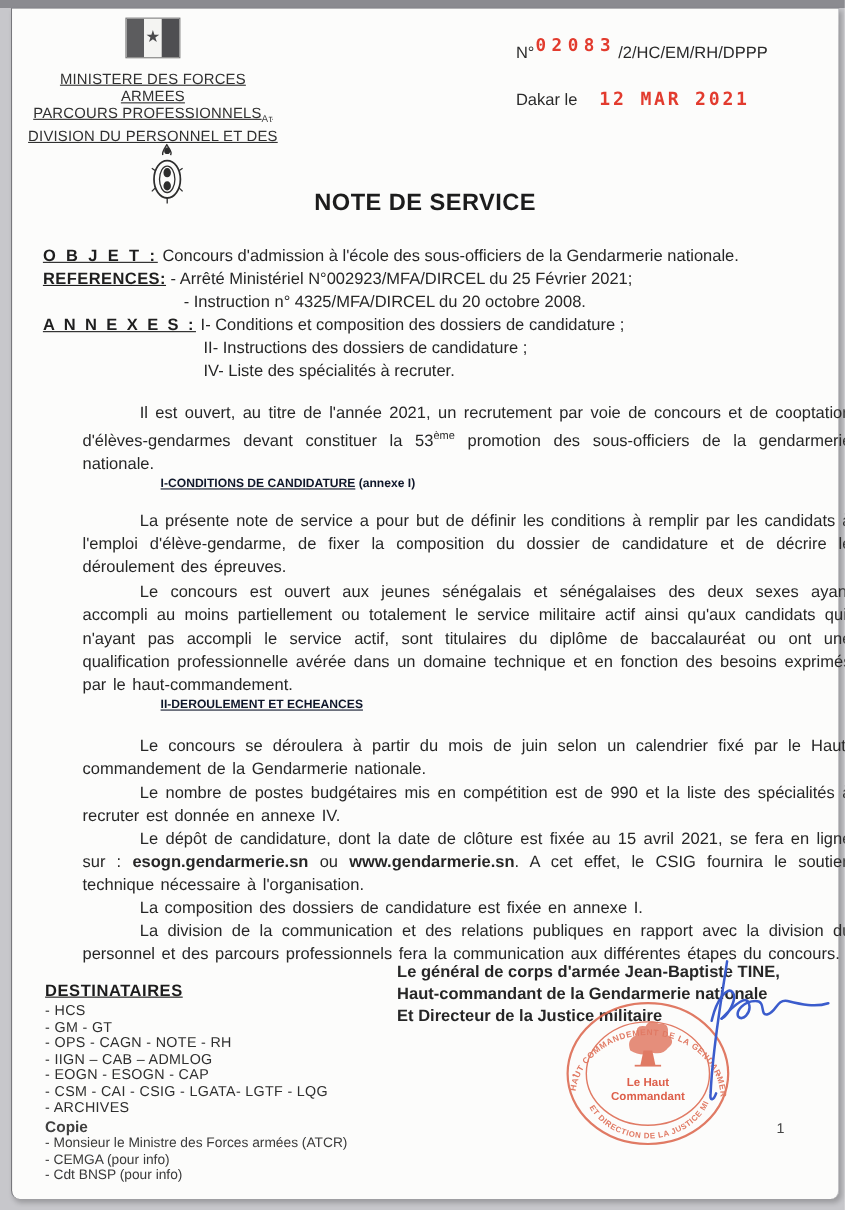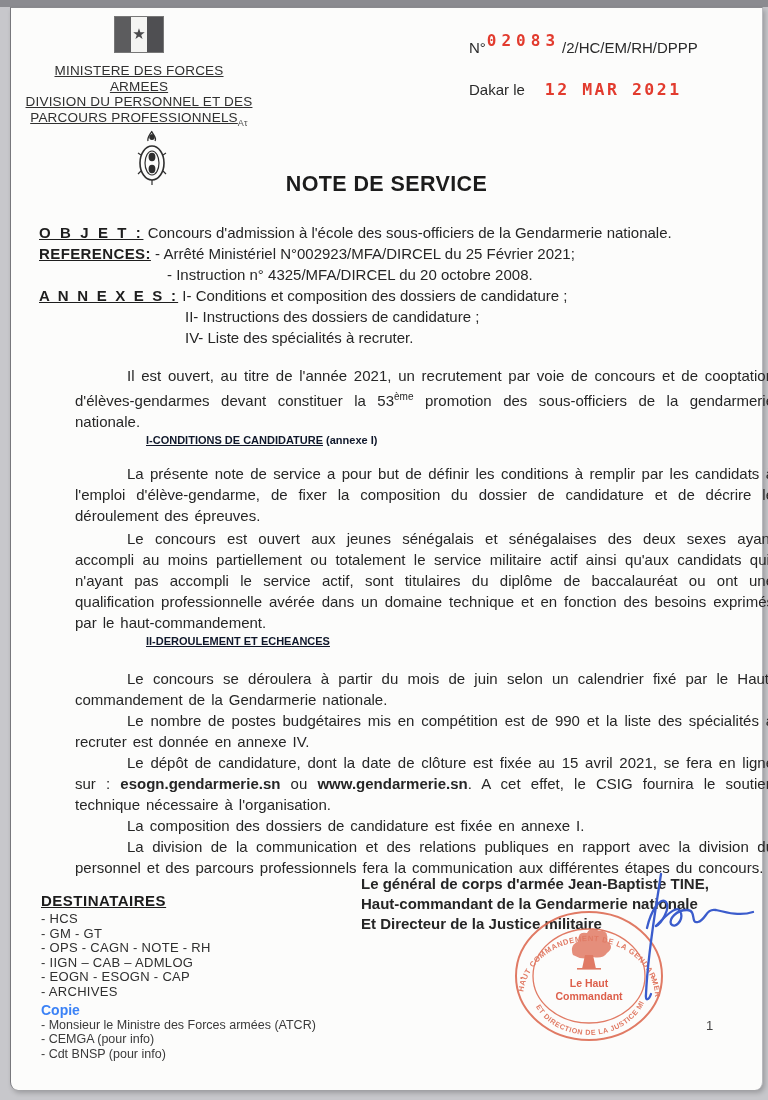--- a/index.html
+++ b/index.html
@@ -48,39 +48,39 @@
   .section-h{position:absolute;left:135px;font-size:11px;font-weight:bold;color:#0f172a;}
   .section-h .u{text-decoration:underline;}
   .bold{font-weight:bold;}
   sup.sm{font-size:10px;}
   
   .sigblock{position:absolute;left:350px;top:866px;width:392px;text-align:left;font-size:15px;line-height:20px;color:#262626;font-weight:bold;}
   
   .dest{position:absolute;left:30px;top:884px;width:330px;color:#2f2f2f;}
   .dest-h{font-size:15px;font-weight:bold;text-decoration:underline;letter-spacing:.5px;color:#1c1c1c;}
   .dest-items{margin-top:3px;font-size:13px;line-height:14.6px;letter-spacing:.3px;}
-  .copie-h{margin-top:2px;font-size:14px;font-weight:bold;color:#3b82f6;}
+  .copie-h{margin-top:2px;font-size:14px;font-weight:bold;color:#404040;}
   .copie-items{font-size:12.5px;line-height:14.5px;color:#3a3a3a;}
   
   .stamp-svg{position:absolute;left:496px;top:895px;opacity:.88;}
   .sig-svg{position:absolute;left:584px;top:858px;}
   .page-num{position:absolute;left:695px;top:1010px;font-size:13px;color:#444;}
 </style>
 </head>
 <body>
 
 <div class="page">
 
   <div class="letterhead">
     <div class="flag">
       <div class="band b1"></div><div class="band b2">★</div><div class="band b3"></div>
     </div>
     <div class="org-line">MINISTERE DES FORCES ARMEES</div>
+    <div class="org-line"><span>PARCOURS PROFESSIONNELS</span><span class="org-suffix">Aτ</span></div>
     <div class="org-line">DIVISION DU PERSONNEL ET DES</div>
-    <div class="org-line"><span>PARCOURS PROFESSIONNELS</span><span class="org-suffix">Aτ</span></div>
   </div>
 
   <svg class="grenade" width="36" height="62" viewBox="0 0 36 62">
     <g stroke="#2e2e2e" fill="none" stroke-width="1.6">
       <path d="M18,2 C15,7 13,9 14,12 M18,3 C20,7 23,9 21,12" stroke-width="1.3"></path>
       <path d="M16,8 C17,5 19,5 20,8 C20,11 16,11 16,8 Z" fill="#2e2e2e"></path>
       <ellipse cx="18" cy="34" rx="12" ry="17"></ellipse>
       <ellipse cx="18" cy="34" rx="7" ry="12" stroke-width="1.2"></ellipse>
       <ellipse cx="18" cy="28" rx="2.6" ry="3.4" fill="#2e2e2e"></ellipse>
       <ellipse cx="18" cy="40" rx="2.6" ry="3.4" fill="#2e2e2e"></ellipse>
@@ -147,20 +147,21 @@
   </div>
 
   <div class="dest">
     <div class="dest-h">DESTINATAIRES</div>
     <div class="dest-items">
       <div>- HCS</div>
       <div>- GM - GT</div>
       <div>- OPS - CAGN - NOTE - RH</div>
       <div>- IIGN – CAB – ADMLOG</div>
       <div>- EOGN - ESOGN - CAP</div>
+      <div>- CSM - CAI - CSIG - LGATA- LGTF - LQG</div>
       <div>- ARCHIVES</div>
     </div>
     <div class="copie-h">Copie</div>
     <div class="copie-items">
       <div>- Monsieur le Ministre des Forces armées (ATCR)</div>
       <div>- CEMGA (pour info)</div>
       <div>- Cdt BNSP (pour info)</div>
     </div>
   </div>
 

